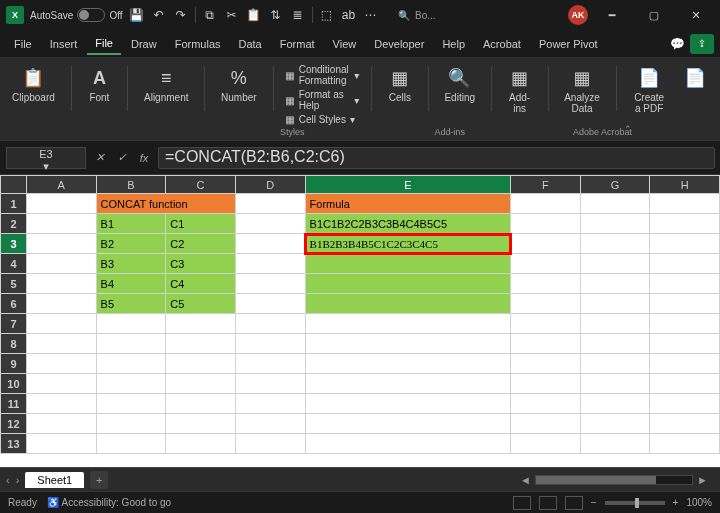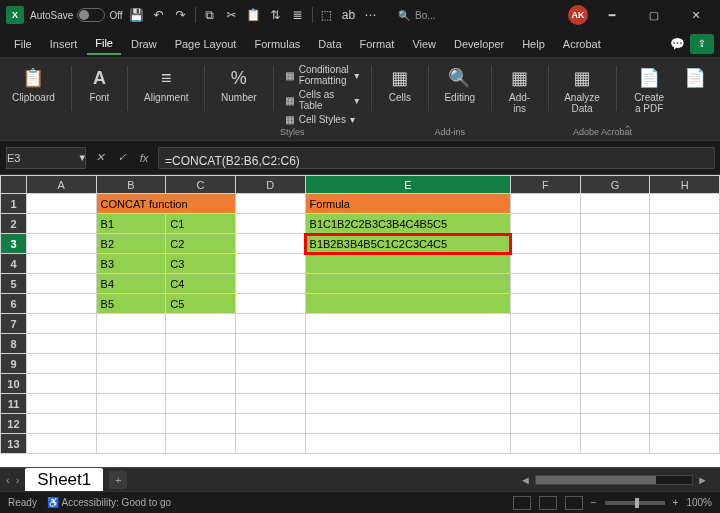--- a/index.html
+++ b/index.html
@@ -24,38 +24,38 @@
   .big-btn { display: flex; flex-direction: column; align-items: center; gap: 2px; padding: 2px 4px; cursor: pointer; }
   .big-btn .ic { width: 24px; height: 24px; display: flex; align-items: center; justify-content: center; font-size: 18px; }
   .big-btn .txt { font-size: 10px; color: #ccc; text-align: center; line-height: 1.1; }
   .vsep { width: 1px; background: #444; align-self: stretch; margin: 2px 2px 14px 2px; }
   .styles-col { display: flex; flex-direction: column; gap: 3px; font-size: 10px; }
   .styles-row { display: flex; align-items: center; gap: 4px; cursor: pointer; }
   .ribbon-footer { background: #2b2b2b; display: flex; font-size: 9px; color: #999; padding: 0 8px 3px 8px; border-bottom: 1px solid #333; position:relative; }
   .ribbon-footer span { position: relative; }
   .collapse { position: absolute; right: 8px; bottom: 3px; }
   .formula-bar { height: 34px; background: #1a1a1a; display: flex; align-items: center; border-bottom: 1px solid #333; }
-  .namebox { width: 80px; height: 22px; background: #2b2b2b; border: 1px solid #444; margin-left: 6px; padding: 0 0; display: flex; align-items: center; justify-content: space-between; font-size: 11px; }
+  .namebox { width: 80px; height: 22px; background: #2b2b2b; border: 1px solid #444; margin-left: 6px; padding: 0 6px; display: flex; align-items: center; justify-content: space-between; font-size: 11px; flex-direction: column; }
   .fx-group { display: flex; align-items: center; gap: 2px; margin: 0 4px; }
   .fx-btn { width: 20px; height: 20px; display: flex; align-items: center; justify-content: center; color: #aaa; font-size: 11px; font-style: italic; }
-  .formula-input { flex: 1; height: 22px; background: #2b2b2b; border: 1px solid #444; padding: 0 6px; font-size: 12px; color: #ddd; display:flex;align-items:flex-end; border-radius:2px; margin-right:5px; }
+  .formula-input { flex: 1; height: 22px; background: #2b2b2b; border: 1px solid #444; padding: 0 6px; font-size: 16px; color: #ddd; display:flex;align-items:flex-start; border-radius:2px; margin-right:5px; }
   .grid-wrap { flex: 1; background: #fff; position: relative; overflow: hidden; }
   .grid { border-collapse: collapse; width: 100%; }
   .grid th, .grid td { border: 1px solid #d0d0d0; height: 20px; font-size: 11px; padding: 0 4px; text-align: left; background: #fff; color:#000; }
   .grid thead th { background: #383838; color: #ccc; text-align: center; font-weight: normal; height: 18px; }
   .grid .rowhdr { background: #383838; color: #ccc; text-align: center; width: 26px; }
   .grid thead th.active { background: #137e43; color: #fff; }
   .grid .rowhdr.active { background: #137e43; color: #fff; }
   .corner { background: #2b2b2b; width: 26px; }
   .cell-green { background: #92d050 !important; margin-left: 28px; }
   .cell-orange { background: #ed7d31 !important; color: #000; text-align: center; }
-  .cell-sel { outline: 2px solid #137e43; outline-offset: -1px; }
+  .cell-sel { outline: 2px solid #137e43; outline-offset: -1px; font-family: Liberation Serif, serif; }
   .cell-hl { outline: 3px solid #ff0000; outline-offset: -2px; }
   .sheet-tabs { height: 24px; background: #2b2b2b; display: flex; align-items: center; padding: 0 6px; gap: 6px; color: #999; border-top: 1px solid #444; }
-  .sheet-tab { background: #fff; color: #000; padding: 2px 12px; font-size: 17px; border-radius: 2px 2px 0 0; }
+  .sheet-tab { background: #fff; color: #000; padding: 2px 12px; font-size: 11px; border-radius: 2px 2px 0 0; }
   .addsheet { width: 18px; height: 18px; display:flex;align-items:center;justify-content:center;background:#3a3a3a;border-radius:2px; }
   .hscroll { height: 14px; background: #2b2b2b; display:flex; align-items:center; padding:0 6px; }
   .hscroll .track { flex:1; height:10px; background:#1a1a1a; border:1px solid #444; position:relative; margin:0 4px; }
   .hscroll .thumb { position:absolute; left:0; width:120px; height:100%; background:#666; }
   .statusbar { height: 22px; background: #1a1a1a; display: flex; align-items: center; padding: 0 8px; font-size: 10px; color: #aaa; gap: 10px; border-top: 1px solid #333; }
   .statusbar .right { margin-left: auto; display: flex; align-items: center; gap: 8px; }
   .viewbtn { width:18px; height:14px; border:1px solid #555; }
   .zoom-slider { width:60px; height:4px; background:#555; position:relative; }
   .zoom-slider::after{content:'';position:absolute;left:50%;top:-3px;width:4px;height:10px;background:#aaa;}
 </style>
@@ -91,28 +91,28 @@
   <div class="winbtn">━</div>
   <div class="winbtn">▢</div>
   <div class="winbtn">✕</div>
 </div>
 
 <div class="menubar">
   <div class="tab">File</div>
   <div class="tab">Insert</div>
   <div class="tab active">File</div>
   <div class="tab">Draw</div>
-  <div class="tab">Page Layout</div>
   <div class="tab">Formulas</div>
   <div class="tab">Data</div>
   <div class="tab">Format</div>
   <div class="tab">View</div>
   <div class="tab">Developer</div>
   <div class="tab">Help</div>
   <div class="tab">Acrobat</div>
+  <div class="tab">Power Pivot</div>
   <div class="right">
     <span class="tb-icon">💬</span>
     <span class="sharebtn">⇪</span>
   </div>
 </div>
 
 <div class="ribbon">
   <div class="ribbon-group">
     <div class="big-btn">
       <div class="ic">📋</div>
@@ -143,21 +143,21 @@
   <div class="vsep"></div>
   <div class="ribbon-group" style="align-items:flex-start">
     <div class="styles-col">
       <div class="styles-row">
           <span>▦</span>
           <span>Conditional Formatting</span>
           <span>▾</span>
         </div>
       <div class="styles-row">
           <span>▦</span>
-          <span>Cells as Table</span>
+          <span>Format as Help</span>
           <span>▾</span>
         </div>
       <div class="styles-row">
           <span>▦</span>
           <span>Cell Styles</span>
           <span>▾</span>
         </div>
     </div>
   </div>
   <div class="vsep"></div>

